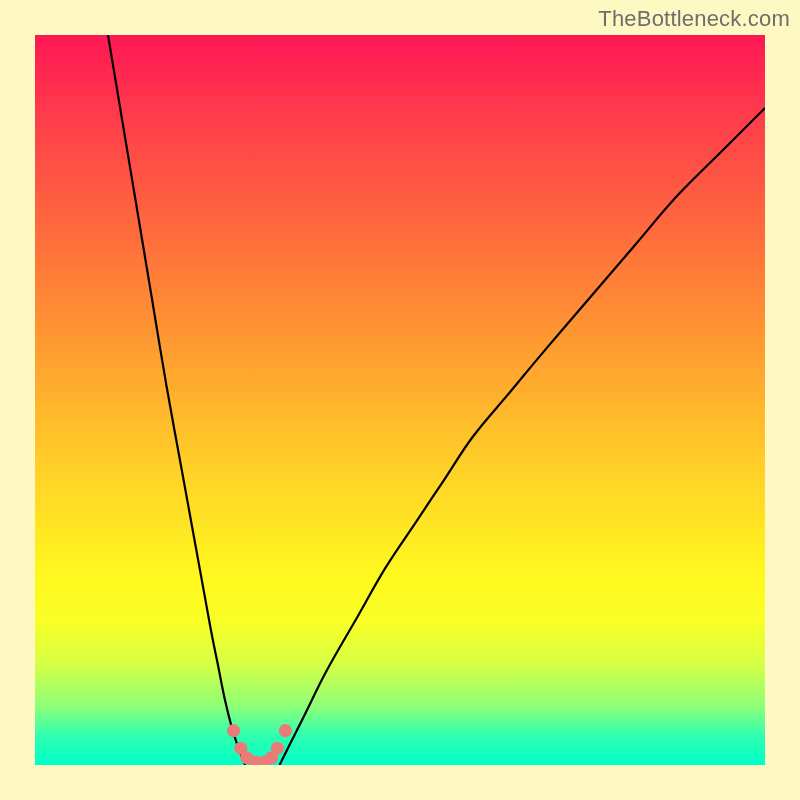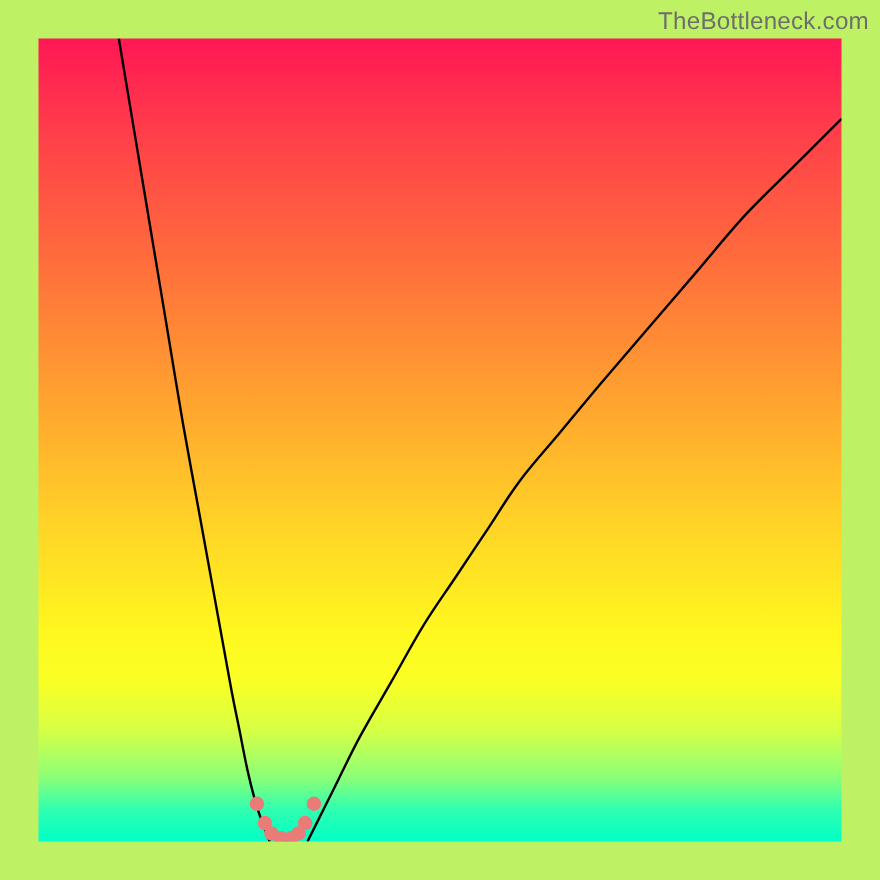--- a/index.html
+++ b/index.html
@@ -7,21 +7,21 @@
     padding: 0;
     width: 800px;
     height: 800px;
     overflow: hidden;
     background: #000;
     font-family: Arial, Helvetica, sans-serif;
   }
   .frame {
     position: absolute;
     inset: 0;
-    background: #bef264;
+    background: #fef9c3;
   }
   .plot-area {
     position: absolute;
     left: 35px;
     top: 35px;
     width: 730px;
     height: 730px;
     background: linear-gradient(
       to bottom,
       #ff1755 0%,

